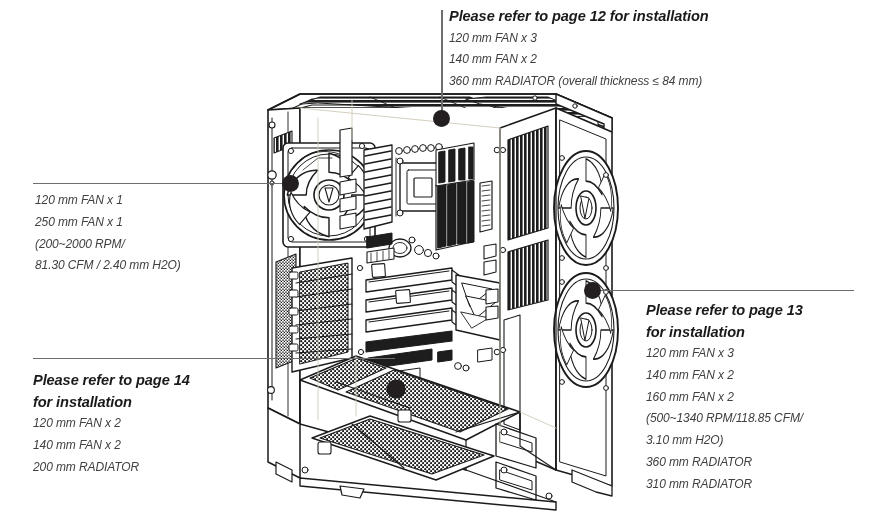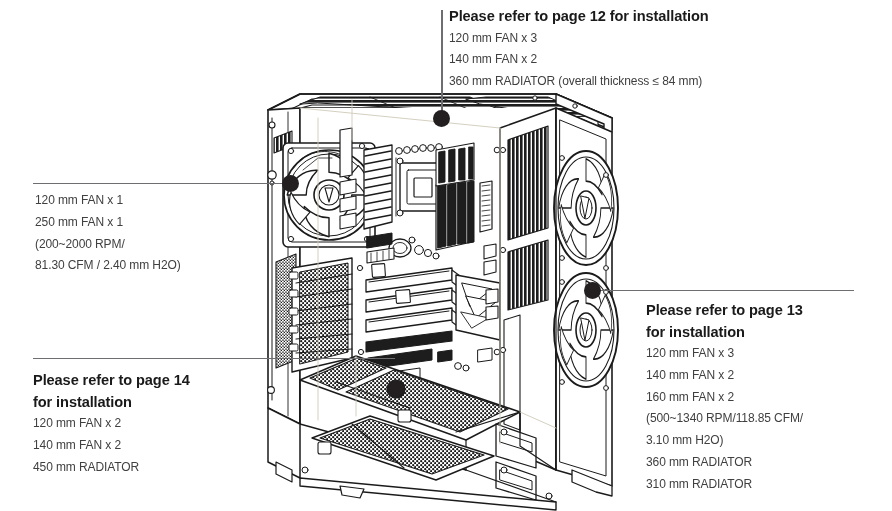--- a/index.html
+++ b/index.html
@@ -2,21 +2,21 @@
 <html><head>
 <meta charset="utf-8">
 <style>
   html,body{margin:0;padding:0;background:#ffffff;}
   body{width:892px;height:511px;position:relative;overflow:hidden;
        font-family:"Liberation Sans","DejaVu Sans",sans-serif;
        color:#231f20;-webkit-font-smoothing:antialiased;}
   .canvas{position:absolute;left:0;top:0;width:892px;height:511px;}
 
   
-  .callout{position:absolute;}
+  .callout{position:absolute;font-style:italic;}
   .callout .hd{font-weight:bold;font-size:14.6px;line-height:21.5px;
                letter-spacing:-0.1px;color:#1a1a1a;white-space:nowrap;}
   .callout .ln{font-size:12px;line-height:21.8px;letter-spacing:-0.1px;
                color:#404040;white-space:nowrap;}
 
   #callout-top{left:449px;top:6px;}
   #callout-left{left:35px;top:190px;}
   #callout-bottomleft{left:33px;top:370px;}
   #callout-right{left:646px;top:300px;}
 
@@ -405,21 +405,21 @@
     <div class="ln">250 mm FAN x 1</div>
     <div class="ln">(200~2000 RPM/</div>
     <div class="ln">81.30 CFM / 2.40 mm H2O)</div>
   </div>
 
   <div class="callout" id="callout-bottomleft">
     <div class="hd">Please refer to page 14</div>
     <div class="hd">for installation</div>
     <div class="ln">120 mm FAN x 2</div>
     <div class="ln">140 mm FAN x 2</div>
-    <div class="ln">450 mm RADIATOR</div>
+    <div class="ln">200 mm RADIATOR</div>
   </div>
 
   <div class="callout" id="callout-right">
     <div class="hd">Please refer to page 13</div>
     <div class="hd">for installation</div>
     <div class="ln">120 mm FAN x 3</div>
     <div class="ln">140 mm FAN x 2</div>
     <div class="ln">160 mm FAN x 2</div>
     <div class="ln">(500~1340 RPM/118.85 CFM/</div>
     <div class="ln">3.10 mm H2O)</div>

